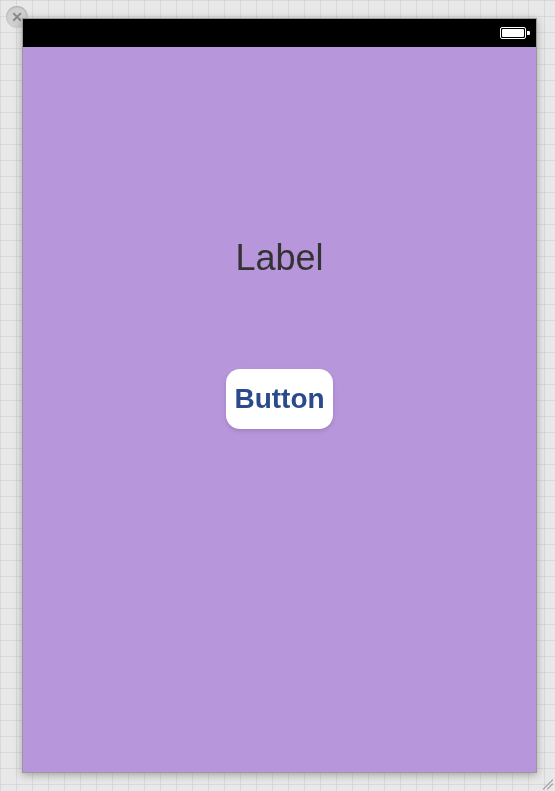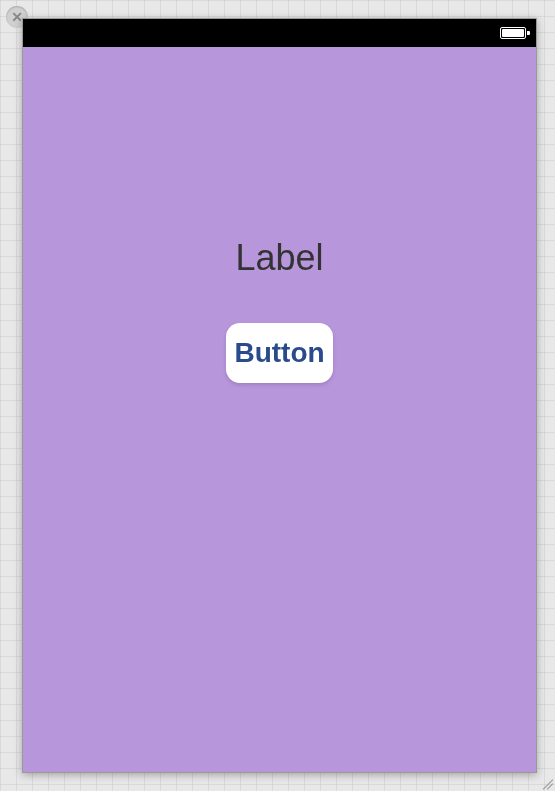--- a/index.html
+++ b/index.html
@@ -101,34 +101,34 @@
       display: flex;
       flex-direction: column;
       align-items: center;
       padding-top: 190px;
     }
     
     .label-text {
       font-size: 36px;
       color: #333333;
       font-weight: 400;
+      margin-bottom: 90px;
     }
     
     .main-button {
       background: #ffffff;
       border: none;
       border-radius: 14px;
       padding: 14px 8px;
       font-size: 28px;
       font-weight: 600;
       color: #2b4a8b;
       cursor: pointer;
       box-shadow: 0 2px 4px rgba(0,0,0,0.15);
       font-family: inherit;
-      margin-top: 44px;
     }
     
     .resize-handle {
       position: absolute;
       right: 2px;
       bottom: 2px;
       width: 14px;
       height: 14px;
       cursor: nwse-resize;
     }

